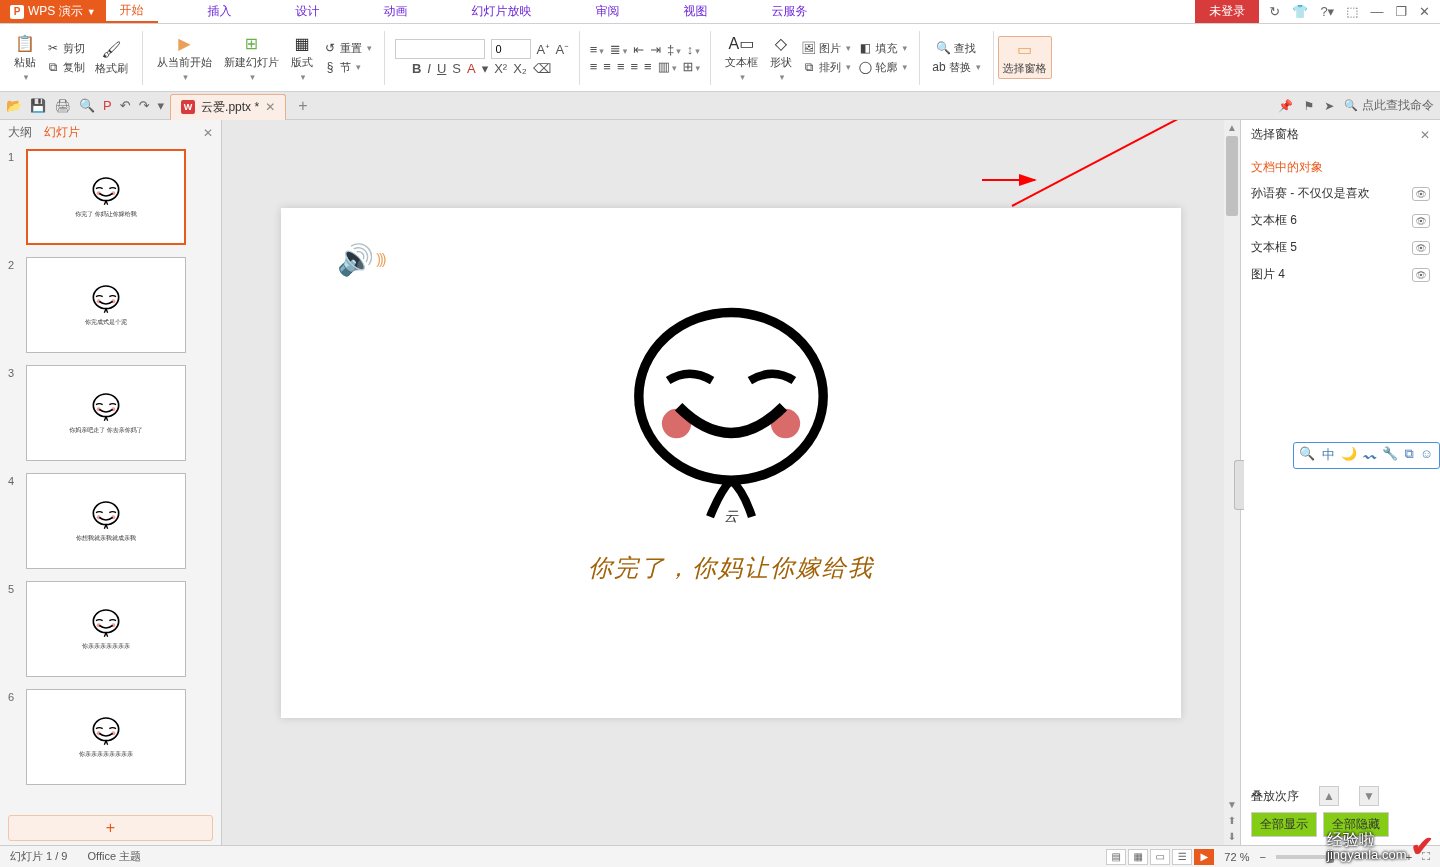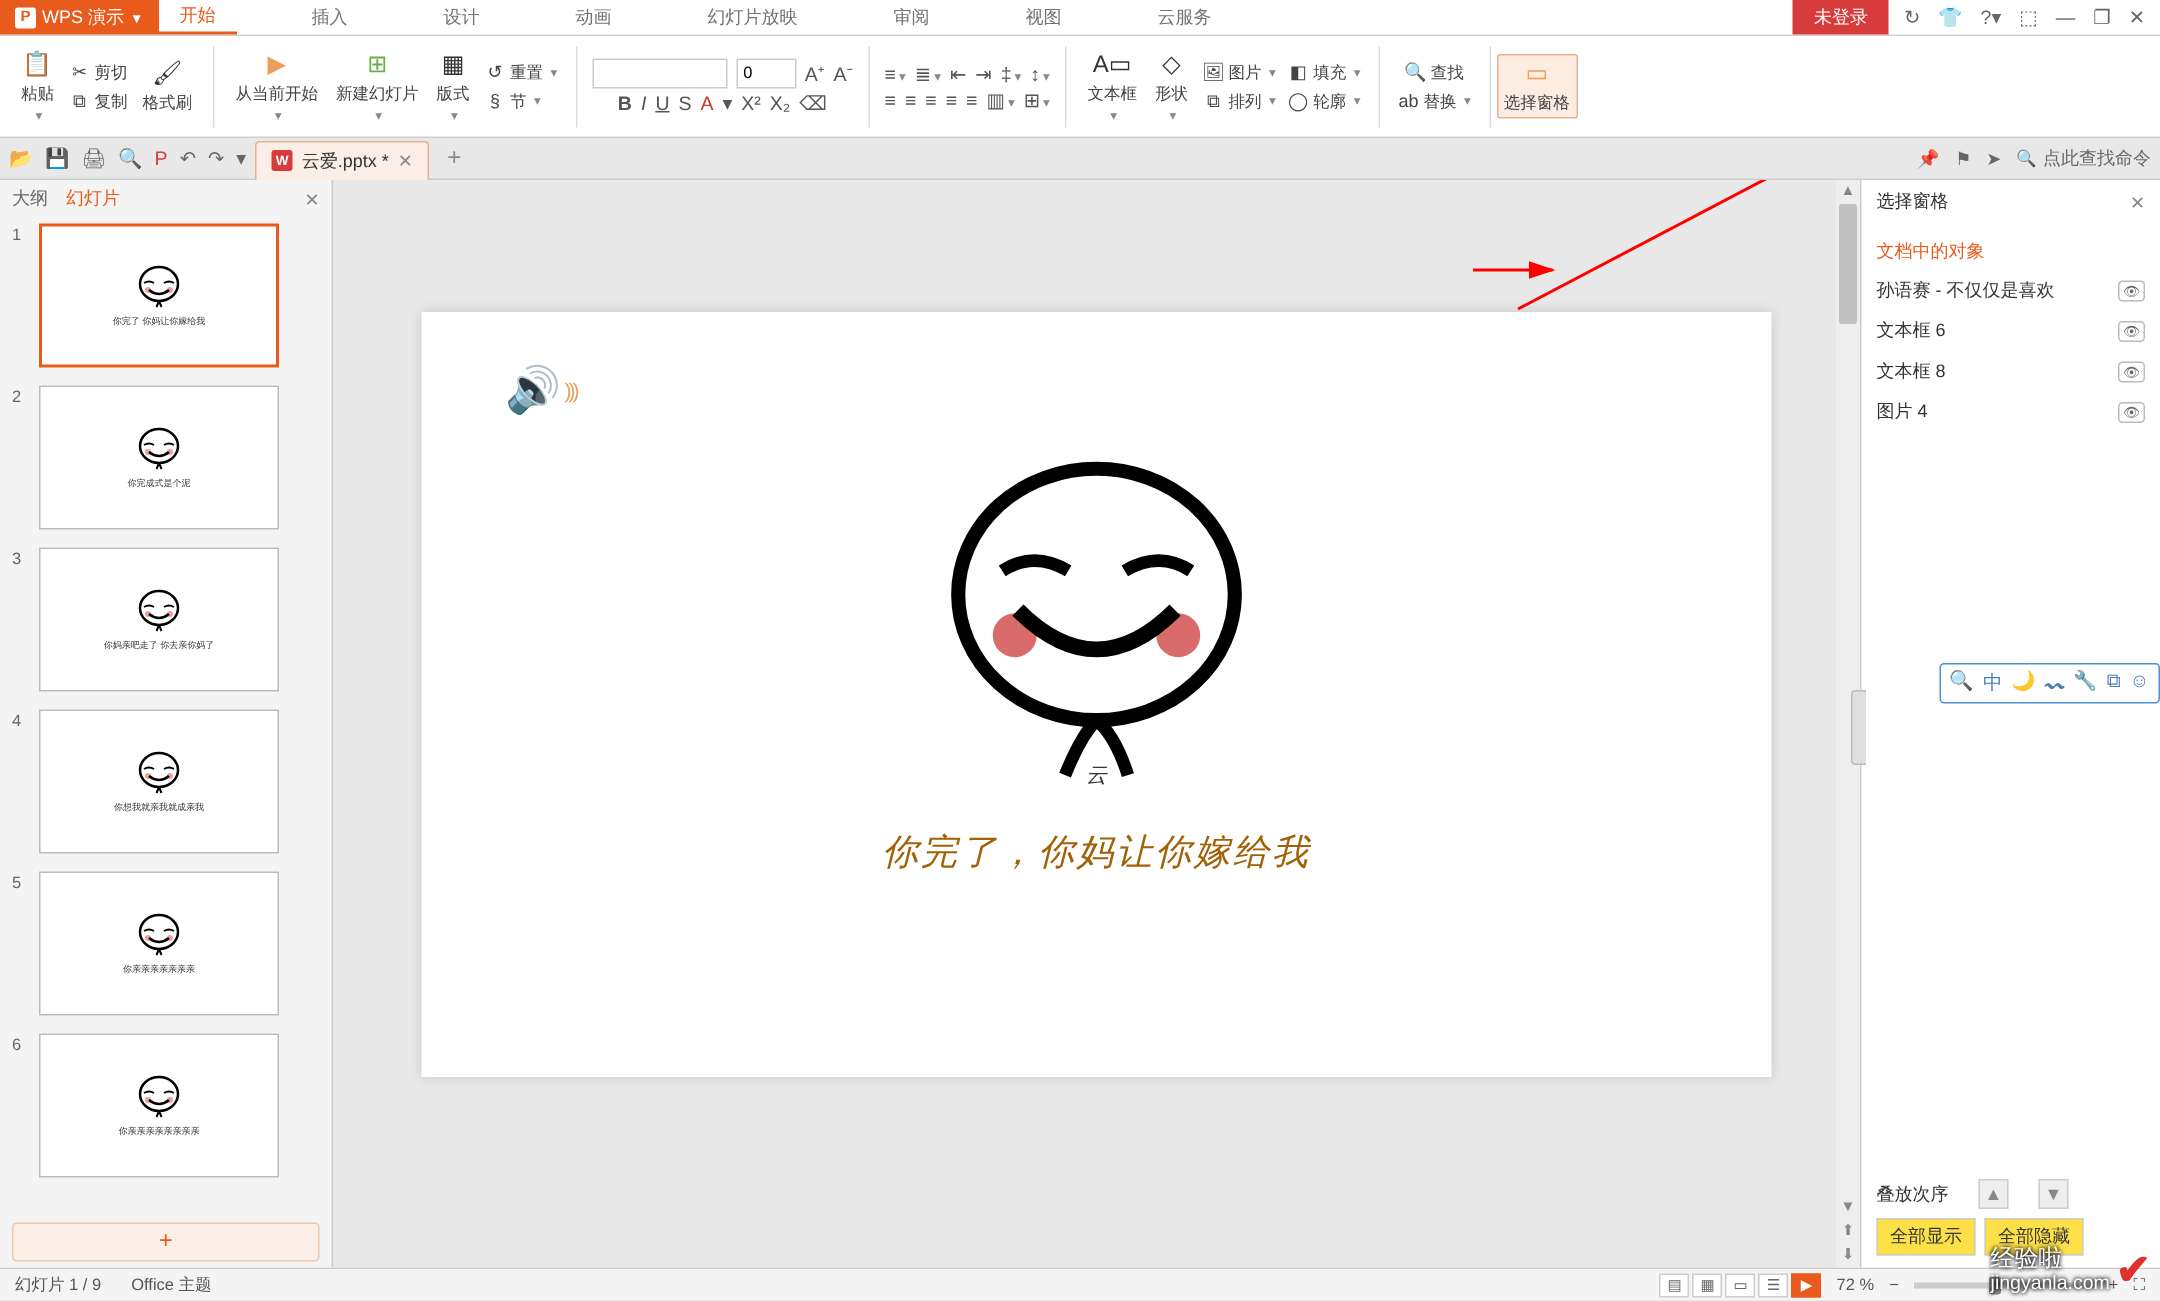--- a/index.html
+++ b/index.html
@@ -2,21 +2,21 @@
 <html><head>
 <meta charset="utf-8">
 <style>
 * { margin: 0; padding: 0; box-sizing: border-box; font-family: "Microsoft YaHei", sans-serif; }
 body { width: 1440px; height: 867px; background: #e8e8e8; overflow: hidden; font-size: 12px; color: #333; }
 
 .titlebar { height: 24px; background: #fff; display: flex; align-items: stretch; border-bottom: 1px solid #d0d0d0; }
 .app-badge { background: #e95b1d; color: #fff; display: flex; align-items: center; padding: 0 10px; font-size: 12px; gap: 4px; }
 .app-badge .logo { width: 14px; height: 14px; background: #fff; border-radius: 2px; display: flex; align-items: center; justify-content: center; color: #e95b1d; font-weight: bold; font-size: 10px; }
 .tabs { display: flex; align-items: stretch; gap: 36px; }
-.tab { padding: 0 14px; display: flex; align-items: center; color: #737373; cursor: pointer; }
+.tab { padding: 0 14px; display: flex; align-items: center; color: #6d28d9; cursor: pointer; }
 .tab.active { color: #e95b1d; border-bottom: 2px solid #e95b1d; }
 .titlebar-right { margin-left: auto; display: flex; align-items: stretch; }
 .login-btn { background: #d83b3b; color: #fff; padding: 0 14px; display: flex; align-items: center; }
 .win-controls { display: flex; align-items: center; gap: 12px; padding: 0 10px; color: #666; }
 .win-controls span { cursor: pointer; font-size: 13px; }
 
 .ribbon { height: 68px; background: #fff; border-bottom: 1px solid #d0d0d0; display: flex; align-items: center; padding: 0 4px; }
 .rgrp { display: flex; flex-direction: column; align-items: center; padding: 0 6px; height: 60px; justify-content: center; gap: 2px; }
 .rgrp.row { flex-direction: row; gap: 4px; }
 .vsep { width: 1px; height: 54px; background: #ddd; margin: 0 4px; }
@@ -81,21 +81,21 @@
 .right-pane { width: 200px; background: #fff; border-left: 1px solid #ccc; display: flex; flex-direction: column; }
 .right-head { padding: 6px 10px; display: flex; align-items: center; color: #333; }
 .right-head .close { margin-left: auto; color: #888; cursor: pointer; }
 .right-sec { padding: 6px 0; }
 .right-sec-title { color: #e95b1d; padding: 4px 10px; }
 .obj-item { display: flex; align-items: center; padding: 5px 10px; cursor: pointer; justify-content: center; }
 .obj-item .eye { margin-left: auto; border: 1px solid #bbb; width: 18px; height: 14px; border-radius: 3px; display: flex; align-items: center; justify-content: center; font-size: 9px; color: #666; }
 .right-bottom { margin-top: auto; padding: 8px 10px; display: flex; flex-direction: column; gap: 6px; }
 .order-row { display: flex; align-items: center; gap: 20px; }
 .order-btn { width: 20px; height: 20px; background: #eee; border: 1px solid #ccc; display: flex; align-items: center; justify-content: center; cursor: pointer; color: #888; }
-.show-btn { border: 1px solid #ccc; padding: 3px 8px; cursor: pointer; background: #fde047; }
+.show-btn { border: 1px solid #ccc; padding: 3px 8px; cursor: pointer; background: #84cc16; }
 
 .right-float { position: absolute; right: 0; top: 442px; background: #fff; border: 1px solid #4a90d9; border-radius: 3px; display: flex; gap: 6px; padding: 3px 6px; z-index: 10; }
 .right-float span { cursor: pointer; font-size: 13px; color: #4a7fb5; }
 .side-handle { position: absolute; right: 196px; top: 460px; width: 10px; height: 50px; background: #e0e0e0; border: 1px solid #bbb; border-right: none; border-radius: 3px 0 0 3px; }
 
 .statusbar { height: 22px; background: #f4f4f4; border-top: 1px solid #ccc; display: flex; align-items: center; padding: 0 10px; font-size: 11px; color: #555; gap: 20px; }
 .statusbar .sright { margin-left: auto; display: flex; align-items: center; gap: 10px; }
 .view-btns { display: flex; gap: 2px; }
 .view-btns span { width: 20px; height: 16px; border: 1px solid #ccc; background: #fff; display: flex; align-items: center; justify-content: center; cursor: pointer; font-size: 10px; color: #666; }
 .view-btns span.play { background: #e95b1d; color: #fff; border-color: #e95b1d; }
@@ -462,21 +462,21 @@
       <div class="right-sec-title">文档中的对象</div>
       <div class="obj-item">
           <span>孙语赛 - 不仅仅是喜欢</span>
           <span class="eye">👁</span>
         </div>
       <div class="obj-item">
           <span>文本框 6</span>
           <span class="eye">👁</span>
         </div>
       <div class="obj-item">
-          <span>文本框 8</span>
+          <span>文本框 5</span>
           <span class="eye">👁</span>
         </div>
       <div class="obj-item">
           <span>图片 4</span>
           <span class="eye">👁</span>
         </div>
     </div>
     <div class="right-bottom">
       <div class="order-row">
         <span>叠放次序</span>

